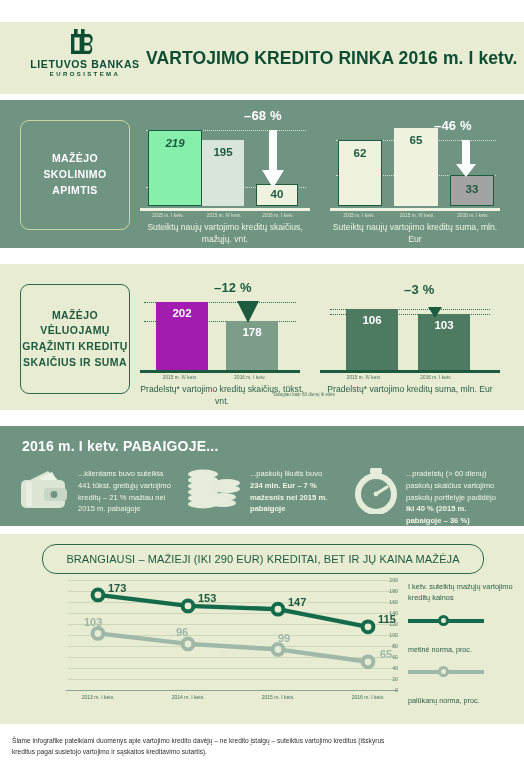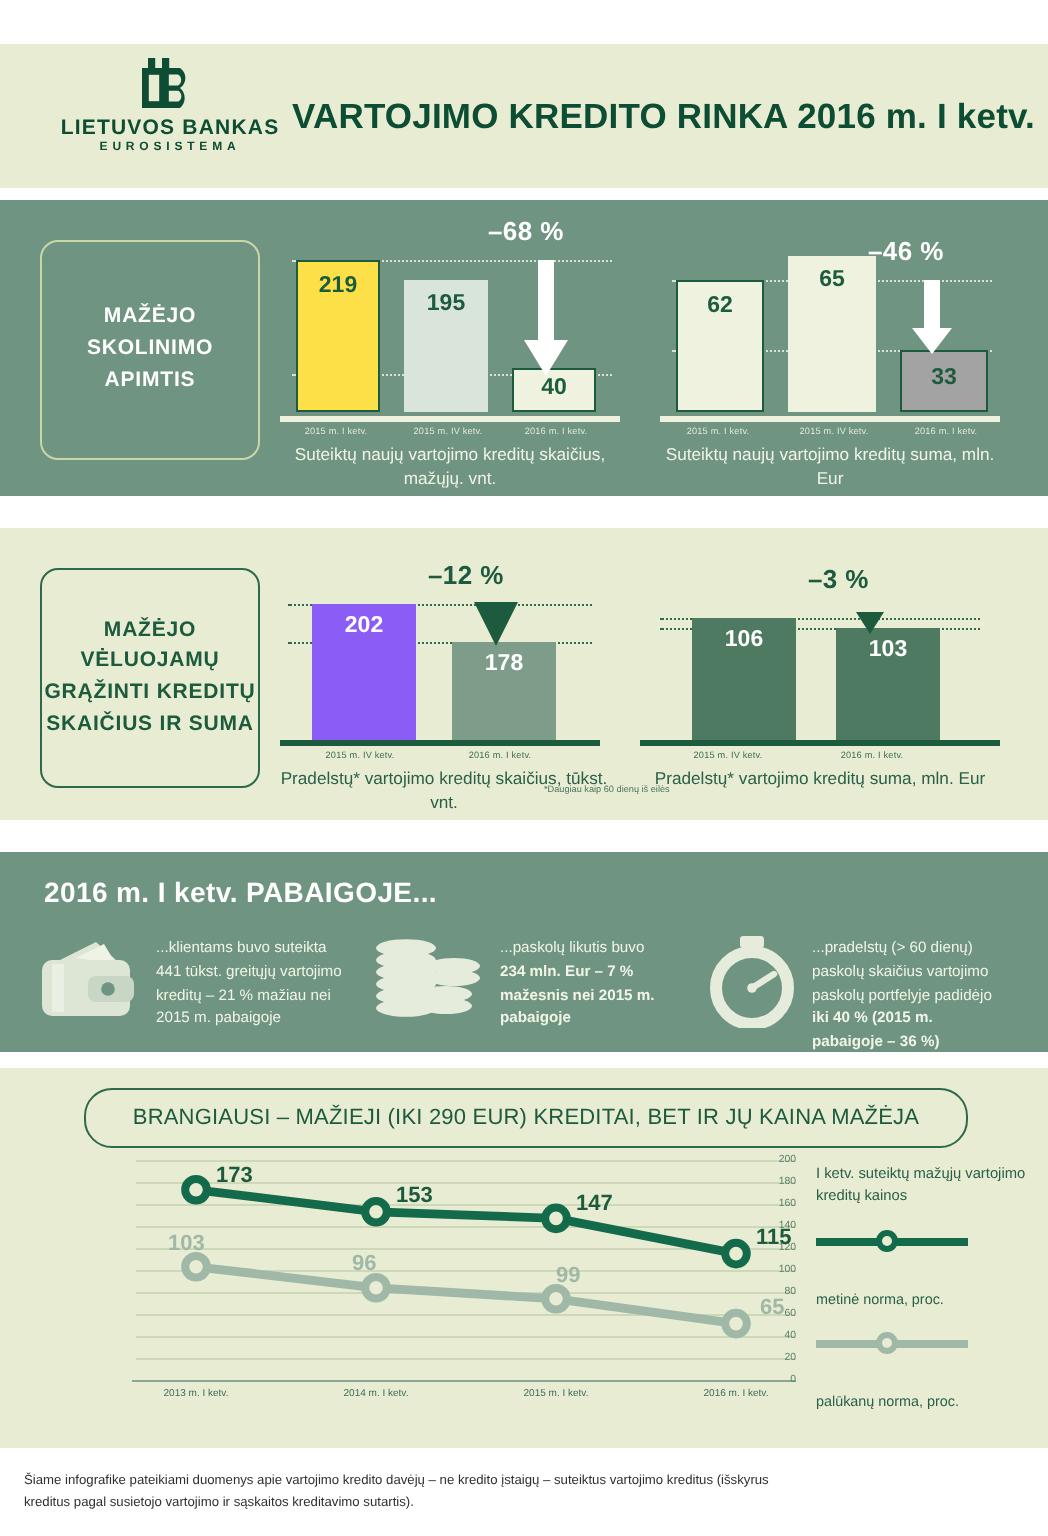--- a/index.html
+++ b/index.html
@@ -116,21 +116,21 @@
   <div class="band green" id="sec1">
     <div class="badge">
       <span>MAŽĖJO SKOLINIMO APIMTIS</span>
     </div>
 
     <div class="chart" style="left:140px;top:14px;width:170px;height:128px;">
       <div class="dotline" style="left:6px;top:16px;width:160px;"></div>
       <div class="dotline" style="left:6px;top:73px;width:160px;"></div>
 
       <div class="bars" style="position:absolute;left:6px;top:16px;width:160px;height:76px;">
-        <div class="bar" style="left:2px;width:42px;height:76px;background:#fde047;border:1.6px solid #1d5b3e;box-sizing:border-box;">
+        <div class="bar" style="left:2px;width:54px;height:76px;background:#86efac;border:1.6px solid #1d5b3e;box-sizing:border-box;font-style:italic;">
           <div class="barval" style="top:6px;color:#1d5b3e;">219</div>
         </div>
         <div class="bar" style="left:56px;width:42px;height:66px;background:#d9e4da;">
           <div class="barval" style="top:6px;color:#1d5b3e;">195</div>
         </div>
         <div class="bar" style="left:110px;width:42px;height:22px;background:#eef2de;border:1.6px solid #1d5b3e;box-sizing:border-box;">
           <div class="barval" style="top:3px;color:#1d5b3e;">40</div>
         </div>
       </div>
 
@@ -188,21 +188,21 @@
   <div class="band cream" id="sec2">
     <div class="badge dark">
       <span>MAŽĖJO VĖLUOJAMŲ GRĄŽINTI KREDITŲ SKAIČIUS IR SUMA</span>
     </div>
 
     <div class="chart" style="left:140px;top:16px;width:160px;height:126px;">
       <div class="dotline dk" style="left:4px;top:22px;width:152px;"></div>
       <div class="dotline dk" style="left:4px;top:41px;width:152px;"></div>
 
       <div class="bars" style="position:absolute;left:4px;top:22px;width:152px;height:68px;">
-        <div class="bar" style="left:12px;width:52px;height:68px;background:#8b5cf6;">
+        <div class="bar" style="left:12px;width:52px;height:68px;background:#a21caf;">
           <div class="barval" style="top:5px;color:#ffffff;">202</div>
         </div>
         <div class="bar" style="left:82px;width:52px;height:49px;background:#7d9c8a;">
           <div class="barval" style="top:5px;color:#ffffff;">178</div>
         </div>
       </div>
 
       <div class="pct dk" style="left:74px;top:0px;">–12 %</div>
       <div class="arrow-down" style="left:96px;top:20px;">
         <svg width="24" height="24" viewBox="0 0 24 24">

